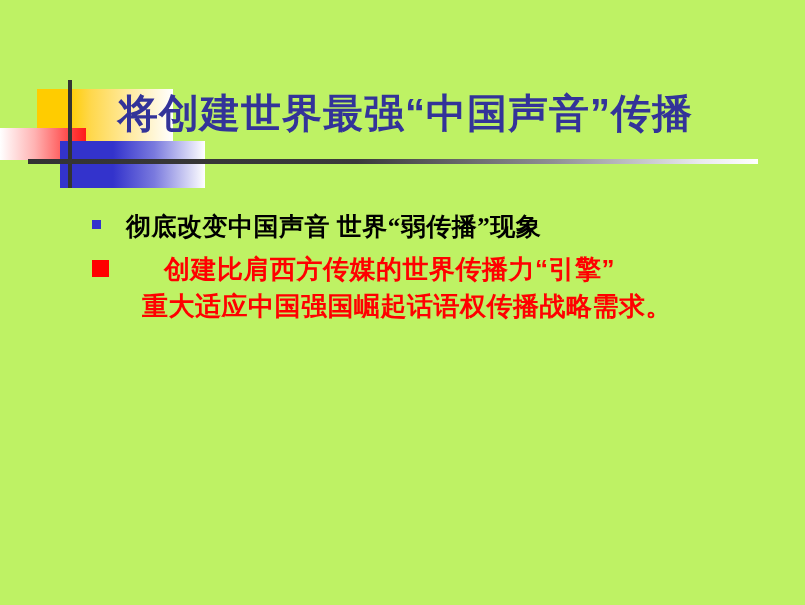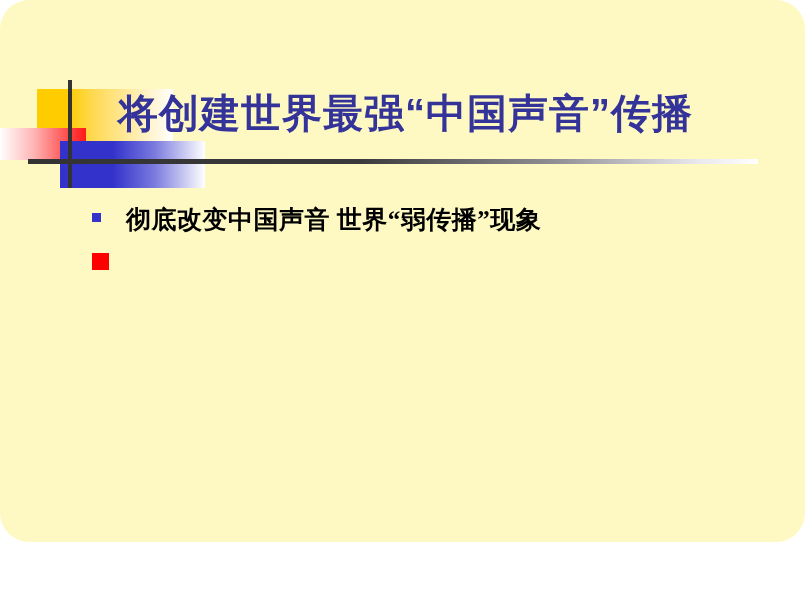--- a/index.html
+++ b/index.html
@@ -6,24 +6,23 @@
     margin: 0;
     padding: 0;
     background: #ffffff;
   }
   body {
     font-family: "Liberation Serif", "DejaVu Serif", serif;
   }
   .slide {
     position: relative;
     width: 805px;
-    height: 542px;
-    background: #fef9c3;
+    height: 605px;
+    background: #bef264;
     overflow: hidden;
-    border-radius: 29px;
   }
 
   
   .deco {
     position: absolute;
     left: 0;
     top: 0;
     width: 805px;
     height: 200px;
     pointer-events: none;
@@ -102,21 +101,21 @@
     line-height: 1.15;
     color: #333399;
     letter-spacing: 1px;
     white-space: nowrap;
   }
 
   
   .body-list {
     position: absolute;
     left: 92px;
-    top: 202px;
+    top: 209px;
     width: 700px;
   }
   .bullet-row {
     display: flex;
     align-items: flex-start;
     margin-bottom: 6px;
   }
   .marker-cell {
     flex: 0 0 auto;
     width: 34px;
@@ -190,17 +189,19 @@
       </span>
       <span class="bullet-text">彻底改变中国声音 世界“弱传播”现象</span>
     </div>
 
 
     <div class="bullet-row row-red">
       <span class="marker-cell">
         <span class="marker-red"></span>
       </span>
       <span class="bullet-text">
+        <span class="red-line-1">创建比肩西方传媒的世界传播力“引擎”</span>
+        <span class="red-line-2">重大适应中国强国崛起话语权传播战略需求。</span>
       </span>
     </div>
 
   </div>
 </div>
 
 </body></html>

